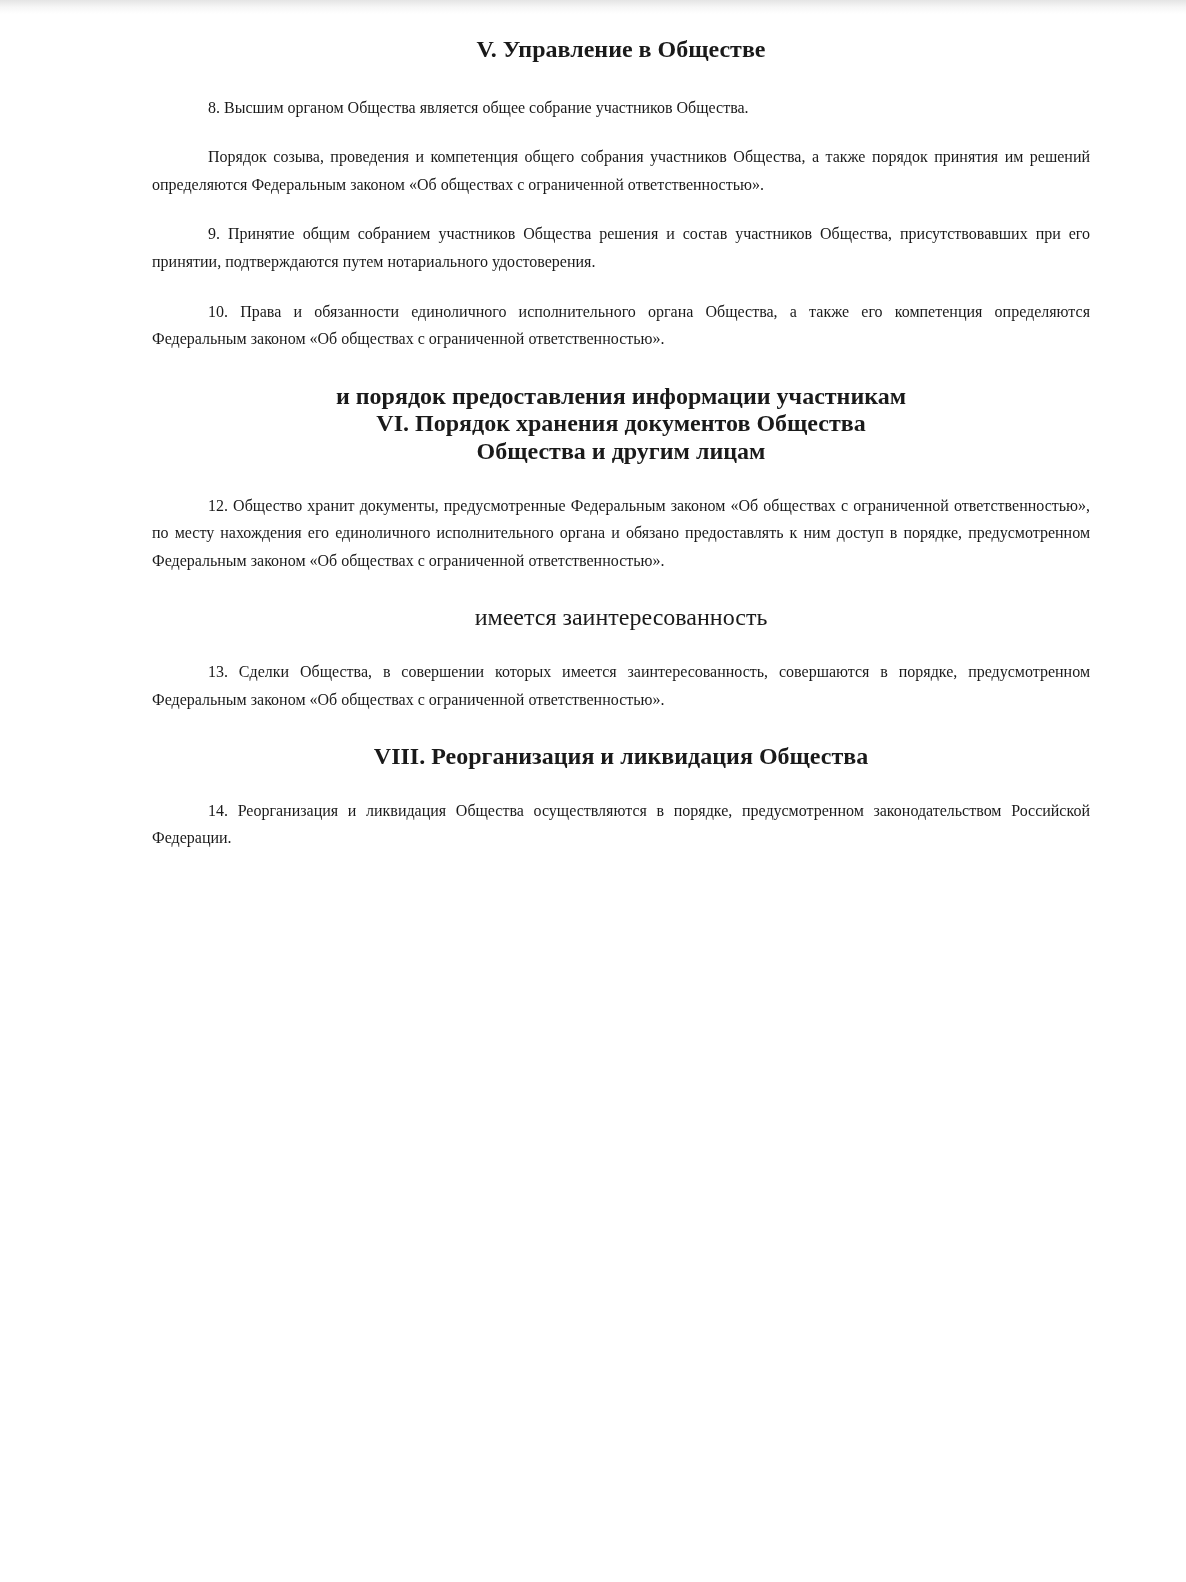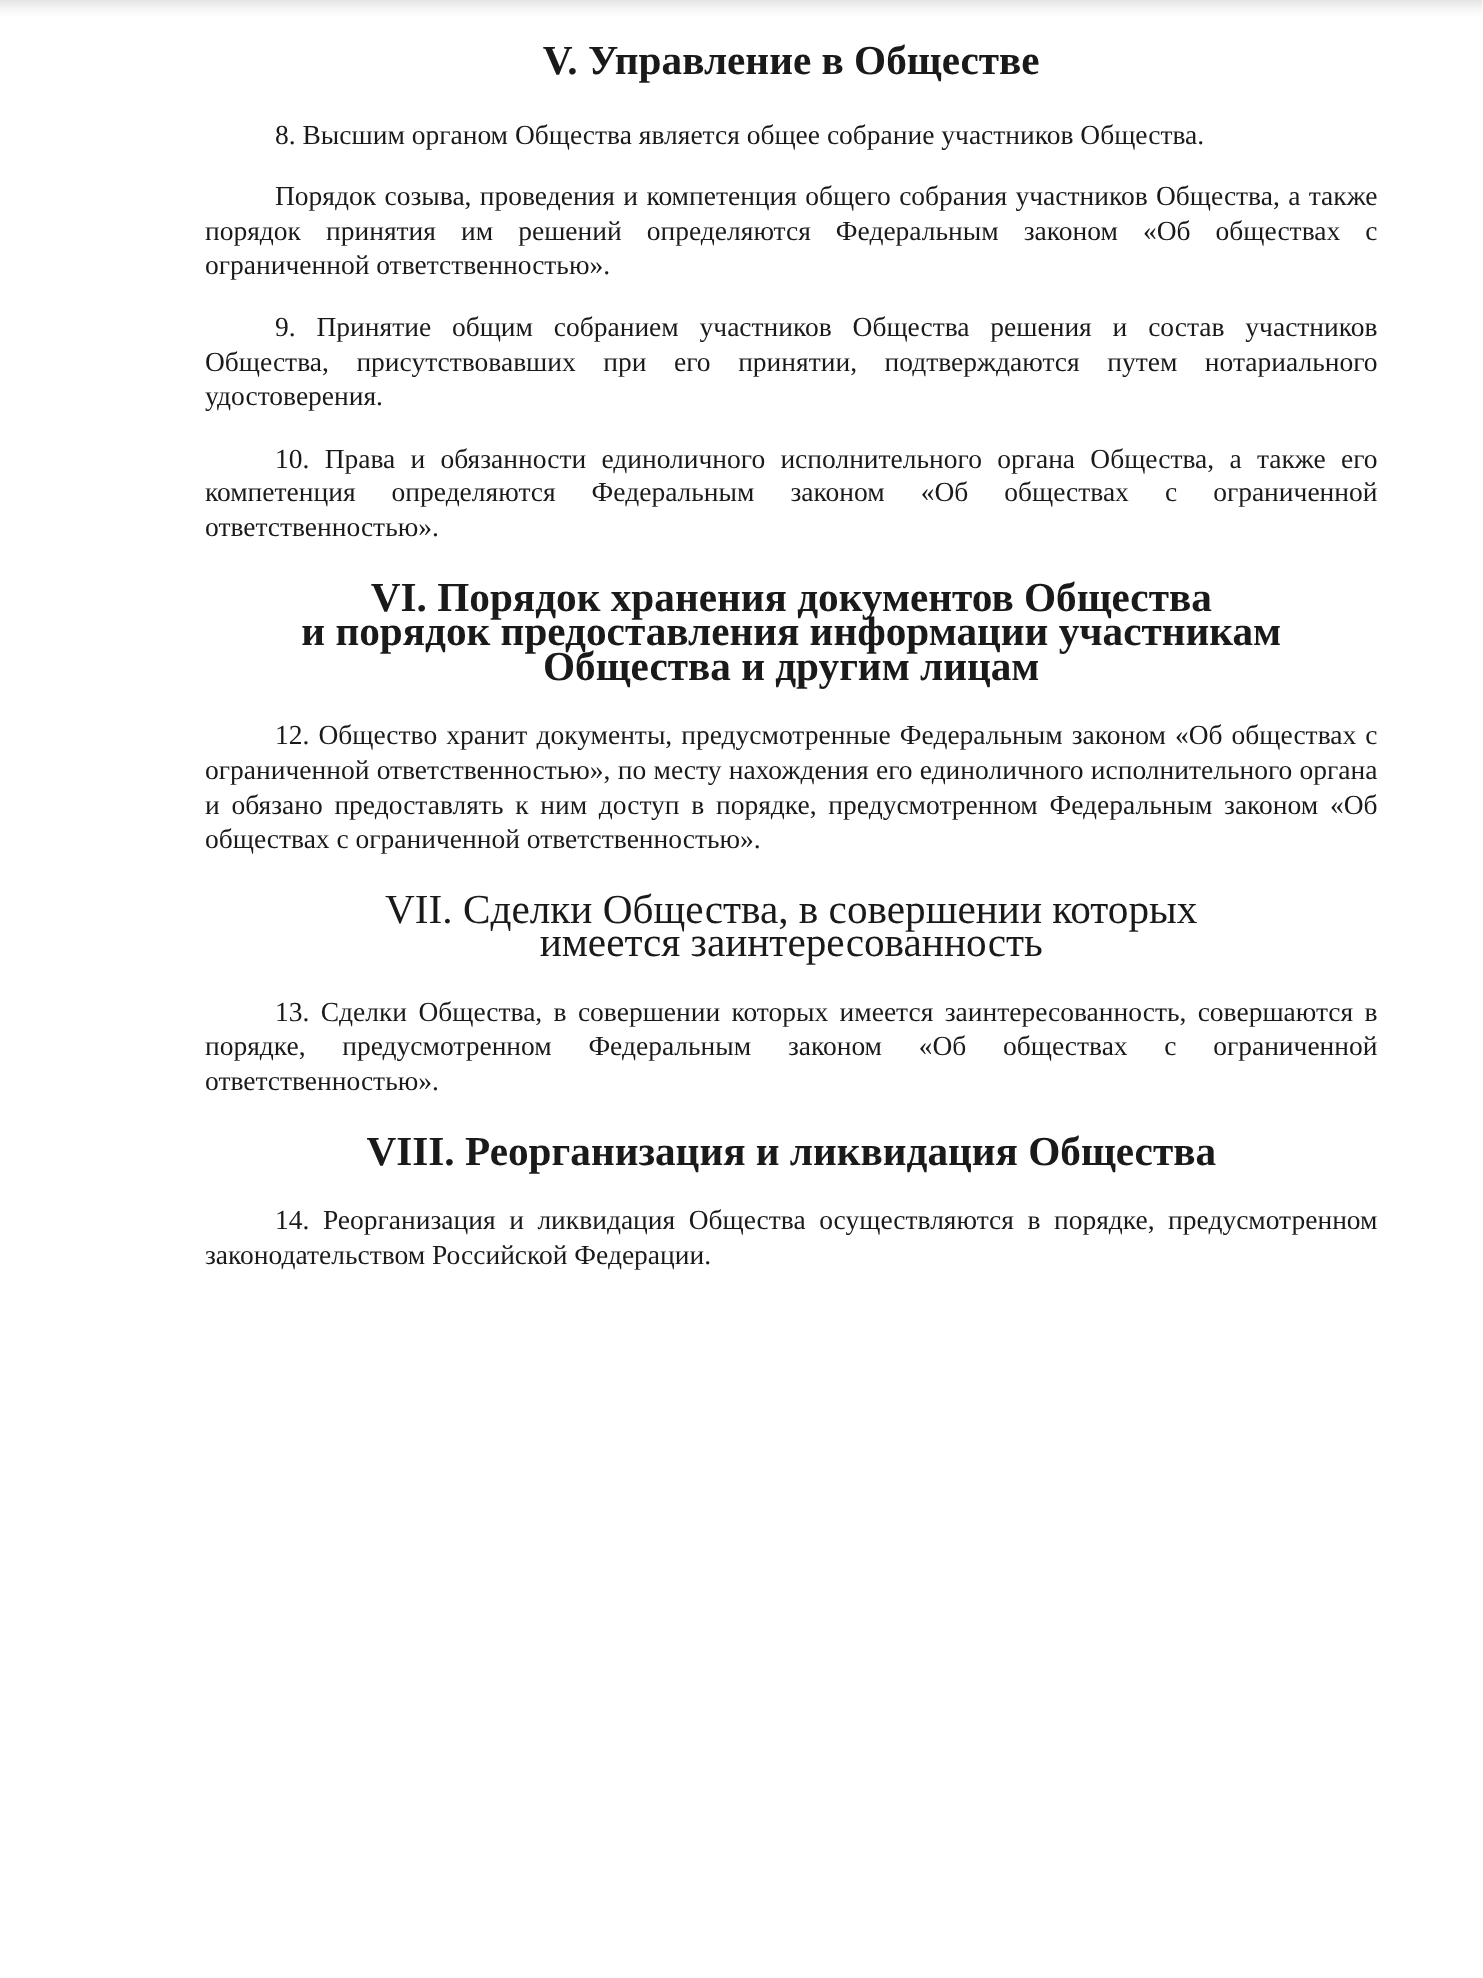--- a/index.html
+++ b/index.html
@@ -17,24 +17,24 @@
     }
     .top-shadow {
       position: absolute;
       left: 0; top: 0;
       width: 1186px;
       height: 14px;
       background: linear-gradient(to bottom, #e4e4e4 0%, #f6f6f6 50%, #ffffff 100%);
     }
     .page {
       position: absolute;
-      left: 164px;
+      left: 152px;
       top: 36px;
       width: 938px;
-      font-size: 22px;
+      font-size: 16px;
       line-height: 27.6px;
     }
     .heading {
       text-align: center;
       margin: 0;
       font-weight: bold;
     }
     .heading.regular {
       font-weight: normal;
     }
@@ -59,28 +59,27 @@
 
   <h2 class="heading" style="margin-bottom:30px;">
     <span class="hline">V. Управление в Обществе</span>
   </h2>
   <p class="para left" style="margin-bottom:22px;">8. Высшим органом Общества является общее собрание участников Общества.</p>
   <p class="para" style="margin-bottom:22px;margin-top:16px;">Порядок созыва, проведения и компетенция общего собрания участников Общества, а также порядок принятия им решений определяются Федеральным законом «Об обществах с ограниченной ответственностью».</p>
   <p class="para" style="margin-bottom:22px;">9. Принятие общим собранием участников Общества решения и состав участников Общества, присутствовавших при его принятии, подтверждаются путем нотариального удостоверения.</p>
   <p class="para" style="margin-bottom:30px;">10. Права и обязанности единоличного исполнительного органа Общества, а также его компетенция определяются Федеральным законом «Об обществах с ограниченной ответственностью».</p>
 
   <h2 class="heading" style="margin-bottom:26px;">
+    <span class="hline">и порядок предоставления информации участникам</span>
     <span class="hline">VI. Порядок хранения документов Общества</span>
-    <span class="hline">и порядок предоставления информации участникам</span>
     <span class="hline">Общества и другим лицам</span>
   </h2>
   <p class="para" style="margin-bottom:30px;">12. Общество хранит документы, предусмотренные Федеральным законом «Об обществах с ограниченной ответственностью», по месту нахождения его единоличного исполнительного органа и обязано предоставлять к ним доступ в порядке, предусмотренном Федеральным законом «Об обществах с ограниченной ответственностью».</p>
 
   <h2 class="heading regular" style="margin-bottom:26px;">
-    <span class="hline">VII. Сделки Общества, в совершении которых</span>
     <span class="hline">имеется заинтересованность</span>
   </h2>
   <p class="para" style="margin-bottom:30px;">13. Сделки Общества, в совершении которых имеется заинтересованность, совершаются в порядке, предусмотренном Федеральным законом «Об обществах с ограниченной ответственностью».</p>
 
   <h2 class="heading" style="margin-bottom:26px;">
     <span class="hline">VIII. Реорганизация и ликвидация Общества</span>
   </h2>
   <p class="para">14. Реорганизация и ликвидация Общества осуществляются в порядке, предусмотренном законодательством Российской Федерации.</p>
 
 </div>

